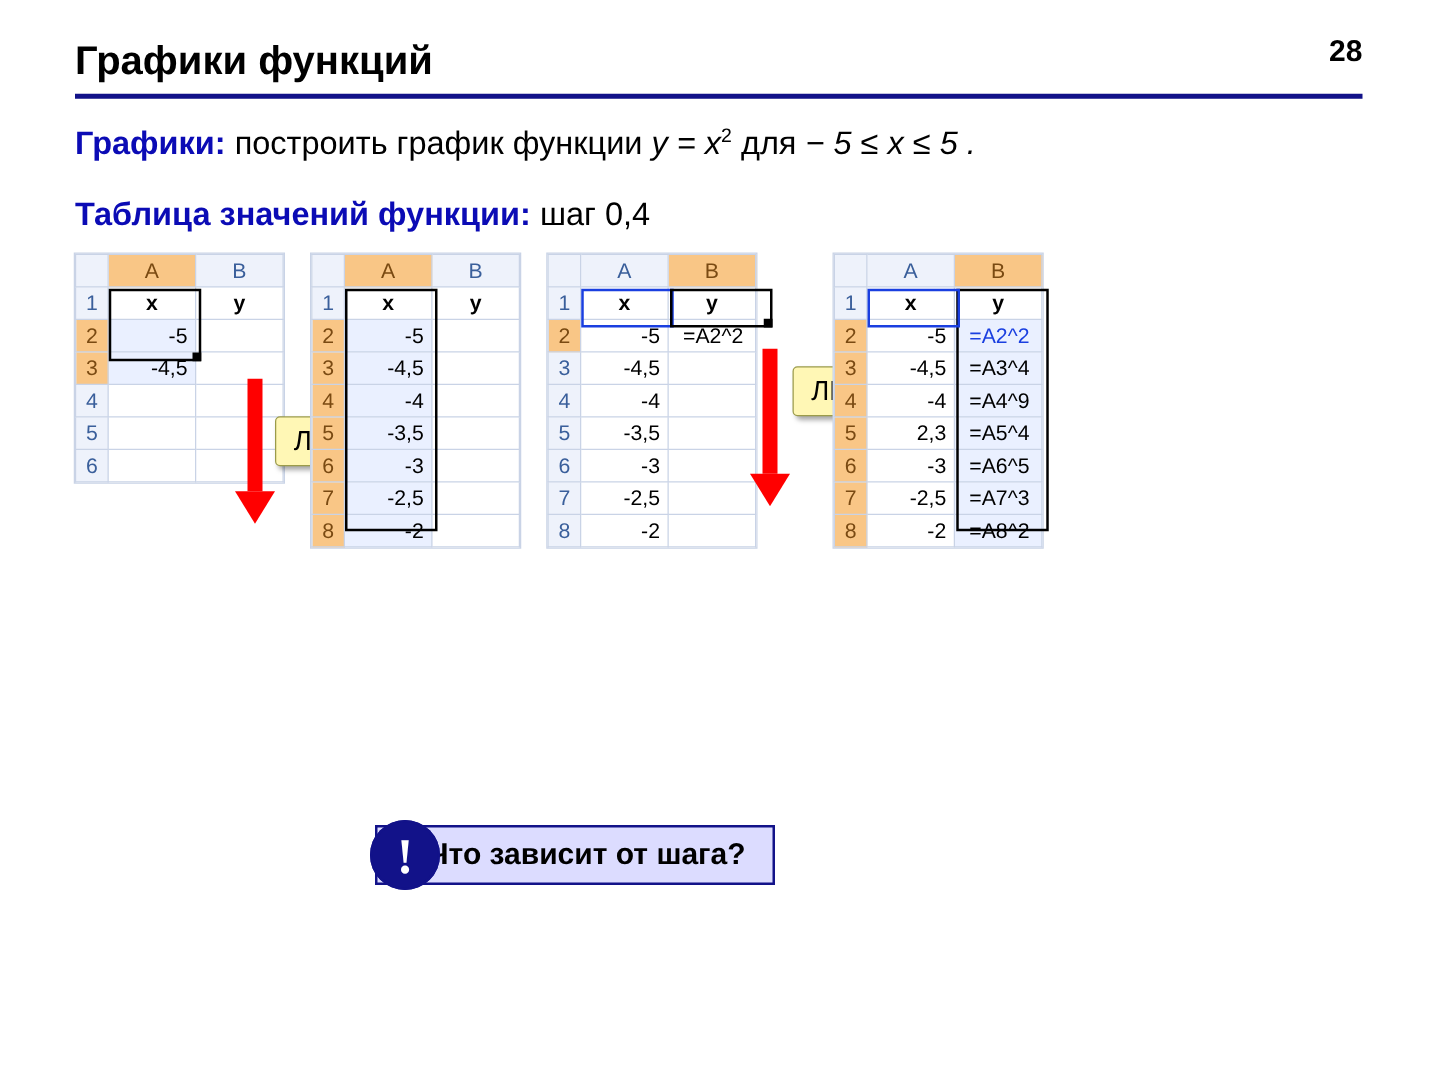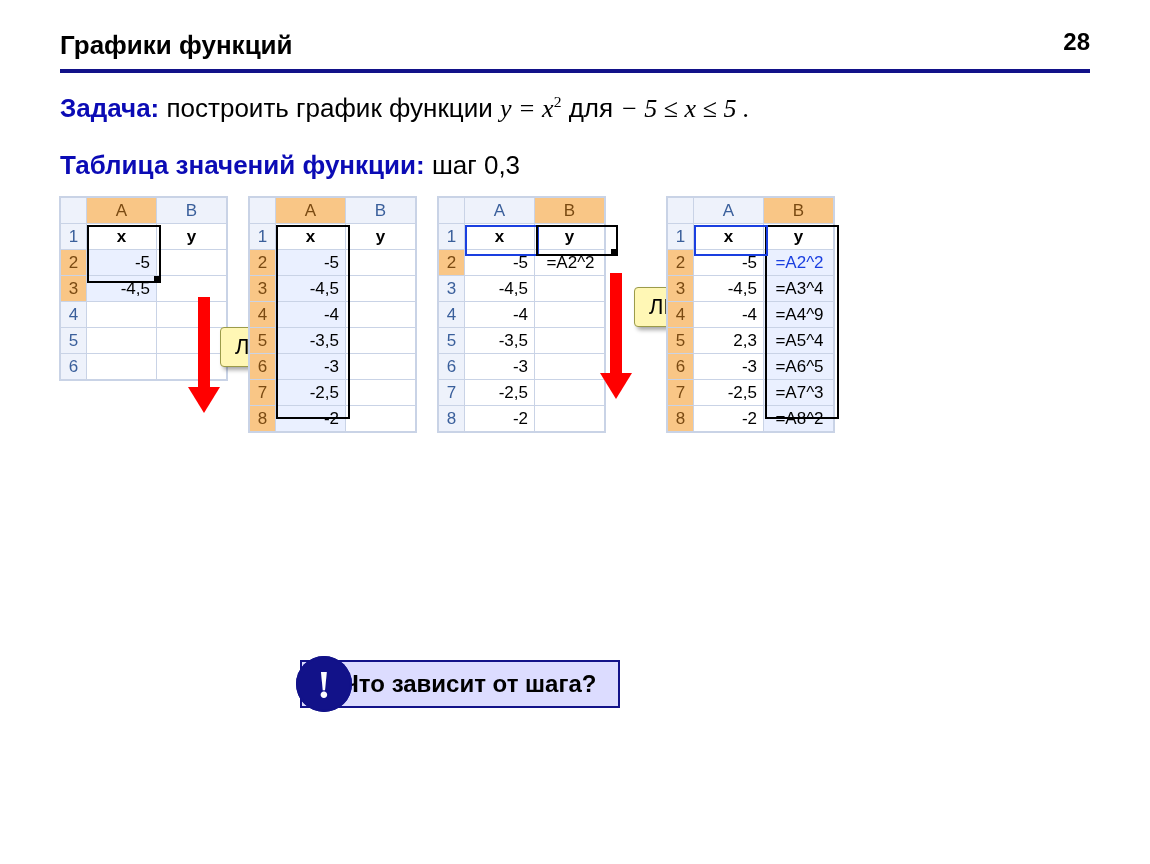--- a/index.html
+++ b/index.html
@@ -1,22 +1,22 @@
 <!DOCTYPE html>
 <html><head>
 <meta charset="utf-8">
 <style>
   html,body{margin:0;padding:0;background:#fff;font-family:Arial,Helvetica,sans-serif;color:#000;}
   .slide{position:relative;width:1150px;height:864px;box-sizing:border-box;padding:30px 60px;}
   .pagenum{position:absolute;top:28px;right:60px;font-weight:700;font-size:24px;}
-  h1{font-size:26px;font-weight:700;margin:0 0 8px 0;}
+  h1{font-size:32px;font-weight:700;margin:0 0 8px 0;}
   .hr{border:0;border-top:4px solid #121289;margin:0 0 20px 0;}
   .line{font-size:26px;margin:8px 0 16px 0;}
   .blue{color:#0b0bb5;font-weight:700;}
-  .math{font-family:Liberation Serif, serif;font-style:italic;}
+  .math{font-family:Liberation Sans, sans-serif;font-style:italic;}
   .sup{font-size:60%;vertical-align:super;font-style:normal;}
   .tables{display:flex;gap:22px;margin-top:10px;align-items:flex-start;position:relative;}
   .sheet{border-collapse:collapse;font-size:17px;background:#fff;box-shadow:0 0 0 1px #c9d3e6;}
   .sheet th,.sheet td{border:1px solid #c9d3e6;height:26px;box-sizing:border-box;text-align:center;padding:0 4px;}
   .sheet th{background:#eef2fb;color:#3a5f9b;font-weight:400;}
   .sheet th.col{width:70px;}
   .sheet th.corner{width:26px;background:#eef2fb;}
   .sheet th.rownum{width:26px;background:#eef2fb;color:#3a5f9b;}
   .sheet th.sel{background:#f9c686;color:#7a4a12;}
   .sheet td{background:#fff;}
@@ -42,26 +42,26 @@
 </style>
 </head>
 <body>
 <div class="slide">
 
 <div class="pagenum">28</div>
 <h1>Графики функций</h1>
 <hr class="hr">
 
 <div class="line">
-  <span class="blue">Задача:</span><span> построить график функции </span>
+  <span class="blue">Графики:</span><span> построить график функции </span>
   <span class="math"><span>y = x</span><span class="sup">2</span></span><span>  для  </span><span class="math">− 5 ≤ x ≤ 5 .</span>
 </div>
 
 <div class="line" style="margin-top:26px">
-  <span class="blue">Таблица значений функции:</span><span>  шаг 0,3</span>
+  <span class="blue">Таблица значений функции:</span><span>  шаг 0,4</span>
 </div>
 
 <div class="tables">
 
   <div class="wrap">
     <table class="sheet">
       <tbody>
             <tr>
               <th class="corner"></th>
               <th class="col sel">A</th>

